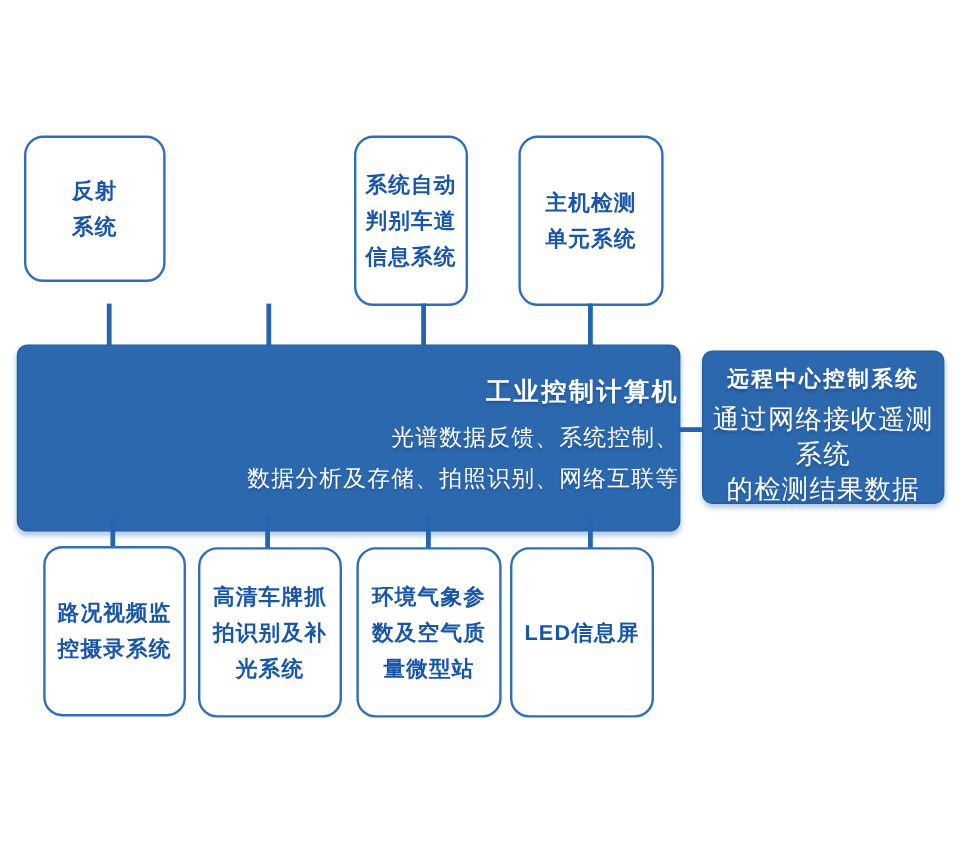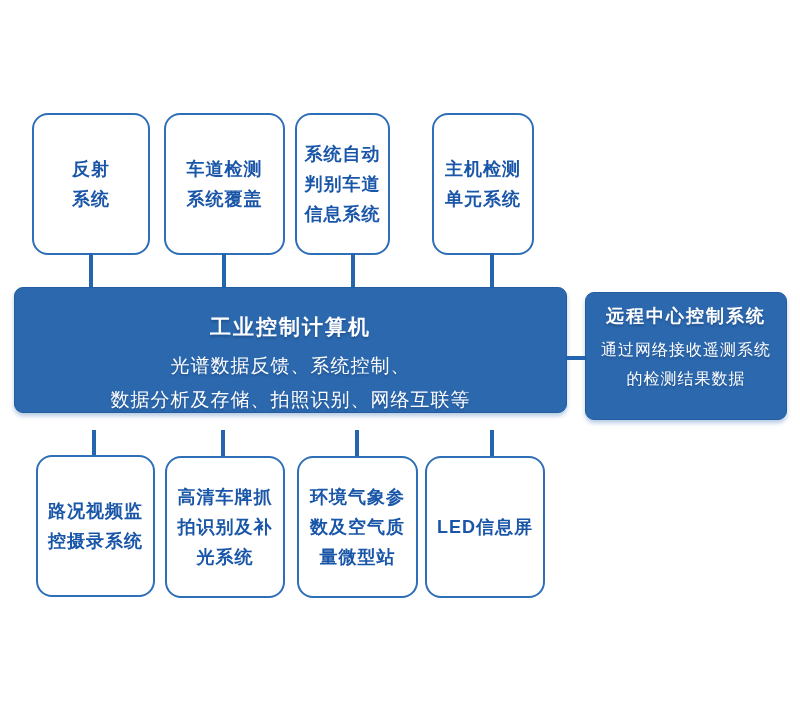--- a/index.html
+++ b/index.html
@@ -68,64 +68,60 @@
     font-size: 19px;
     line-height: 34px;
   }
   .remote-box .fbox-title {
     margin-top: 12px;
     font-size: 18px;
     line-height: 22px;
   }
   .remote-box .fbox-desc {
     margin-top: 8px;
-    font-size: 16px;
+    font-size: 22px;
     line-height: 29px;
   }
   
   .vline {
     position: absolute;
     width: 4px;
     background: #2565b0;
   }
   .hline {
     position: absolute;
     height: 4px;
     background: #2565b0;
   }
 </style>
 </head>
 <body>
 
 <div class="canvas">
 
-  <div class="obox" style="left:32px; top:113px; width:118px; height:142px;">
+  <div class="obox" style="left:20px; top:113px; width:118px; height:122px;">
     <div class="obox-label">反射
 系统</div>
-  </div>
-  <div class="obox" style="left:164px; top:113px; width:121px; height:142px;">
-    <div class="obox-label">车道检测
-系统覆盖</div>
   </div>
   <div class="obox" style="left:295px; top:113px; width:95px; height:142px;">
     <div class="obox-label">系统自动
 判别车道
 信息系统</div>
   </div>
-  <div class="obox" style="left:432px; top:113px; width:102px; height:142px;">
+  <div class="obox" style="left:432px; top:113px; width:121px; height:142px;">
     <div class="obox-label">主机检测
 单元系统</div>
   </div>
 
   <div class="vline" style="left:89px; top:253px; height:36px;"></div>
   <div class="vline" style="left:222px; top:253px; height:36px;"></div>
   <div class="vline" style="left:351px; top:253px; height:36px;"></div>
   <div class="vline" style="left:490px; top:253px; height:36px;"></div>
 
-  <div class="fbox main-box" style="left:14px; top:287px; width:553px; height:126px;">
+  <div class="fbox main-box" style="left:14px; top:287px; width:553px; height:156px;text-align:right;">
     <div class="fbox-title">工业控制计算机</div>
     <div class="fbox-desc">光谱数据反馈、系统控制、
 数据分析及存储、拍照识别、网络互联等</div>
   </div>
 
   <div class="hline" style="left:565px; top:356px; width:21px;"></div>
 
   <div class="fbox remote-box" style="left:585px; top:292px; width:202px; height:128px;">
     <div class="fbox-title">远程中心控制系统</div>
     <div class="fbox-desc">通过网络接收遥测系统

